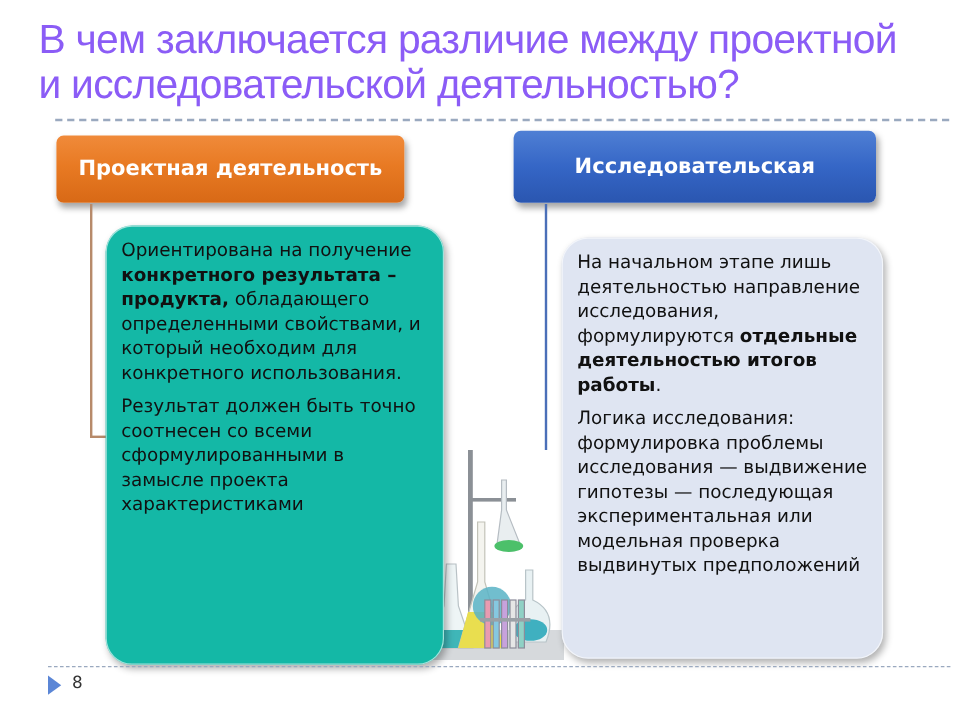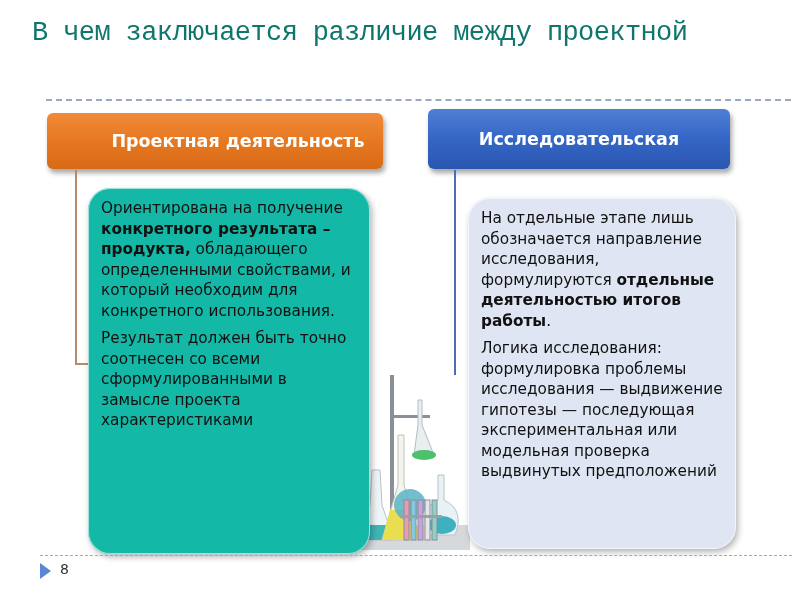--- a/index.html
+++ b/index.html
@@ -1,36 +1,37 @@
 <!DOCTYPE html>
 <html><head>
 <meta charset="utf-8">
 <style>
   html, body { margin:0; padding:0; }
   body { width:800px; height:600px; position:relative; background:#ffffff; overflow:hidden; font-family:"DejaVu Sans", sans-serif; }
-  .title { position:absolute; left:32px; top:14px; width:740px; font-family:Liberation Mono, monospace; font-size:27px; line-height:38px; color:#0f766e; letter-spacing:-0.6px; }
+  .title { position:absolute; left:32px; top:14px; width:740px; font-family:Liberation Sans, sans-serif; font-size:34px; line-height:38px; color:#8b5cf6; letter-spacing:-0.6px; }
   .dash { position:absolute; height:0; border-top:2px dashed #9aa9bf; }
   .hdr { position:absolute; color:#fff; font-weight:bold; text-align:center; border-radius:6px; box-shadow:2px 4px 5px rgba(0,0,0,0.35); display:flex; align-items:center; justify-content:center; }
-  .hdr-left { left:47px; top:113px; width:290px; height:56px; background:linear-gradient(180deg,#f08a3a 0%,#e87a23 45%,#d86916 100%); font-size:17.5px;padding-left:46px; }
+  .hdr-left { left:47px; top:113px; width:290px; height:56px; background:linear-gradient(180deg,#f08a3a 0%,#e87a23 45%,#d86916 100%); font-size:17.5px; }
   .hdr-right { left:428px; top:109px; width:302px; height:60px; background:linear-gradient(180deg,#4f7fd4 0%,#3566c6 50%,#2a56b0 100%); font-size:17.5px; line-height:24px; }
   .conn { position:absolute; }
   .box { position:absolute; border-radius:22px; box-shadow:2px 3px 6px rgba(0,0,0,0.3), inset 0 0 0 1px rgba(255,255,255,0.6); color:#111; font-size:15.3px; line-height:20.5px; padding:10px 12px 10px 13px; box-sizing:border-box; }
   .box-left { left:88px; top:188px; width:282px; height:366px; background:#14b8a6; }
   .box-right { left:468px; top:198px; width:268px; height:351px; background:#dfe5f2; }
   .box p { margin:0 0 7px 0; }
   .box b { font-weight:bold; }
   .lab { position:absolute; left:330px; top:375px; width:140px; height:175px; }
   .page-num { position:absolute; left:60px; top:561px; font-size:14px; color:#333; }
   .tri { position:absolute; left:40px; top:563px; width:0; height:0; border-top:8px solid transparent; border-bottom:8px solid transparent; border-left:11px solid #5b86d6; }
 </style>
 </head>
 <body>
 
 <div class="title">
   <div>В чем заключается различие между проектной</div>
+  <div>и исследовательской деятельностью?</div>
 </div>
 
 <div class="dash" style="left:46px; top:99px; width:745px;"></div>
 
 <div class="hdr hdr-left">
   <span>Проектная деятельность</span>
 </div>
 
 <div class="hdr hdr-right">
   <div>
@@ -68,19 +69,19 @@
   </g>
   <rect x="70" y="140" width="42" height="3" fill="#9aa0a6"></rect>
 </svg>
 
 <div class="box box-left">
   <p><span>Ориентирована на получение </span><b>конкретного результата – продукта,</b><span> обладающего определенными свойствами, и который необходим для конкретного использования.</span></p>
   <p>Результат должен быть точно соотнесен со всеми сформулированными в замысле проекта характеристиками</p>
 </div>
 
 <div class="box box-right">
-  <p><span>На отдельные этапе лишь обозначается направление исследования, формулируются </span><b>отдельные деятельностью итогов работы</b><span>.</span></p>
+  <p><span>На начальном этапе лишь деятельностью направление исследования, формулируются </span><b>отдельные деятельностью итогов работы</b><span>.</span></p>
   <p>Логика исследования: формулировка проблемы исследования — выдвижение гипотезы — последующая экспериментальная или модельная проверка выдвинутых предположений</p>
 </div>
 
 <div class="dash" style="left:40px; top:555px; width:752px; border-top:1px dashed #9aa9bf;"></div>
 <div class="tri"></div>
 <div class="page-num">8</div>
 
 </body></html>

